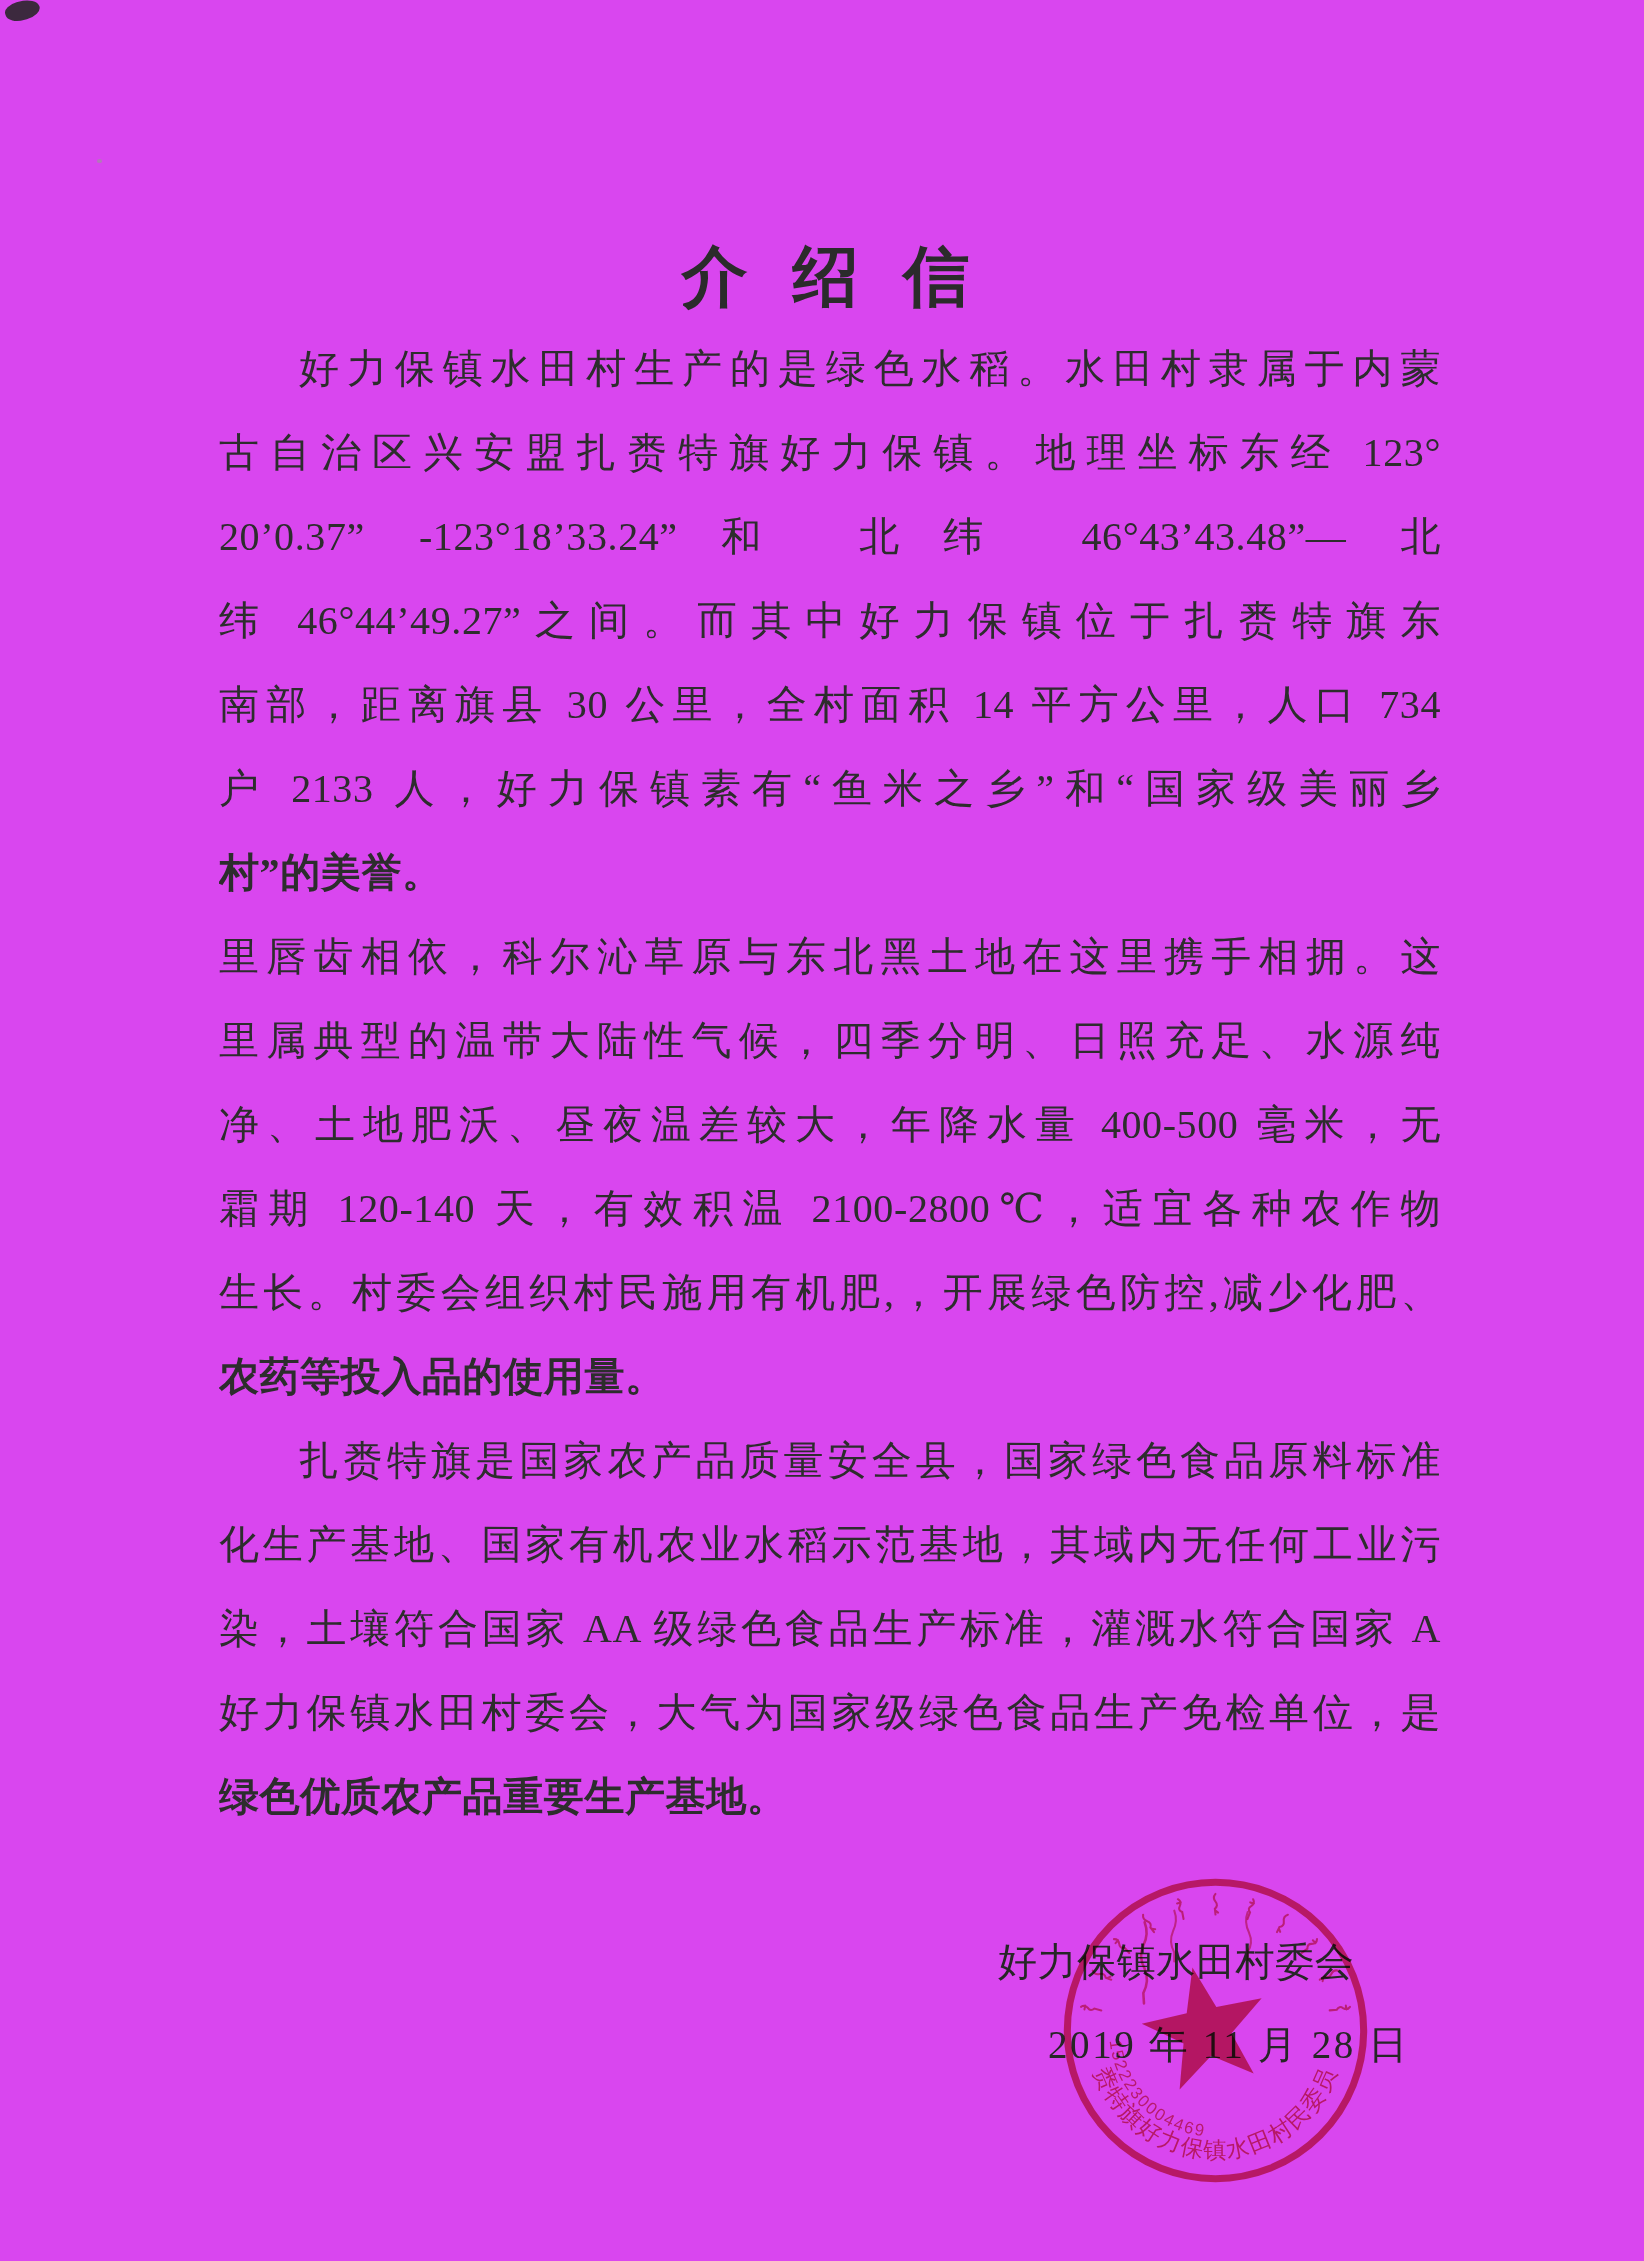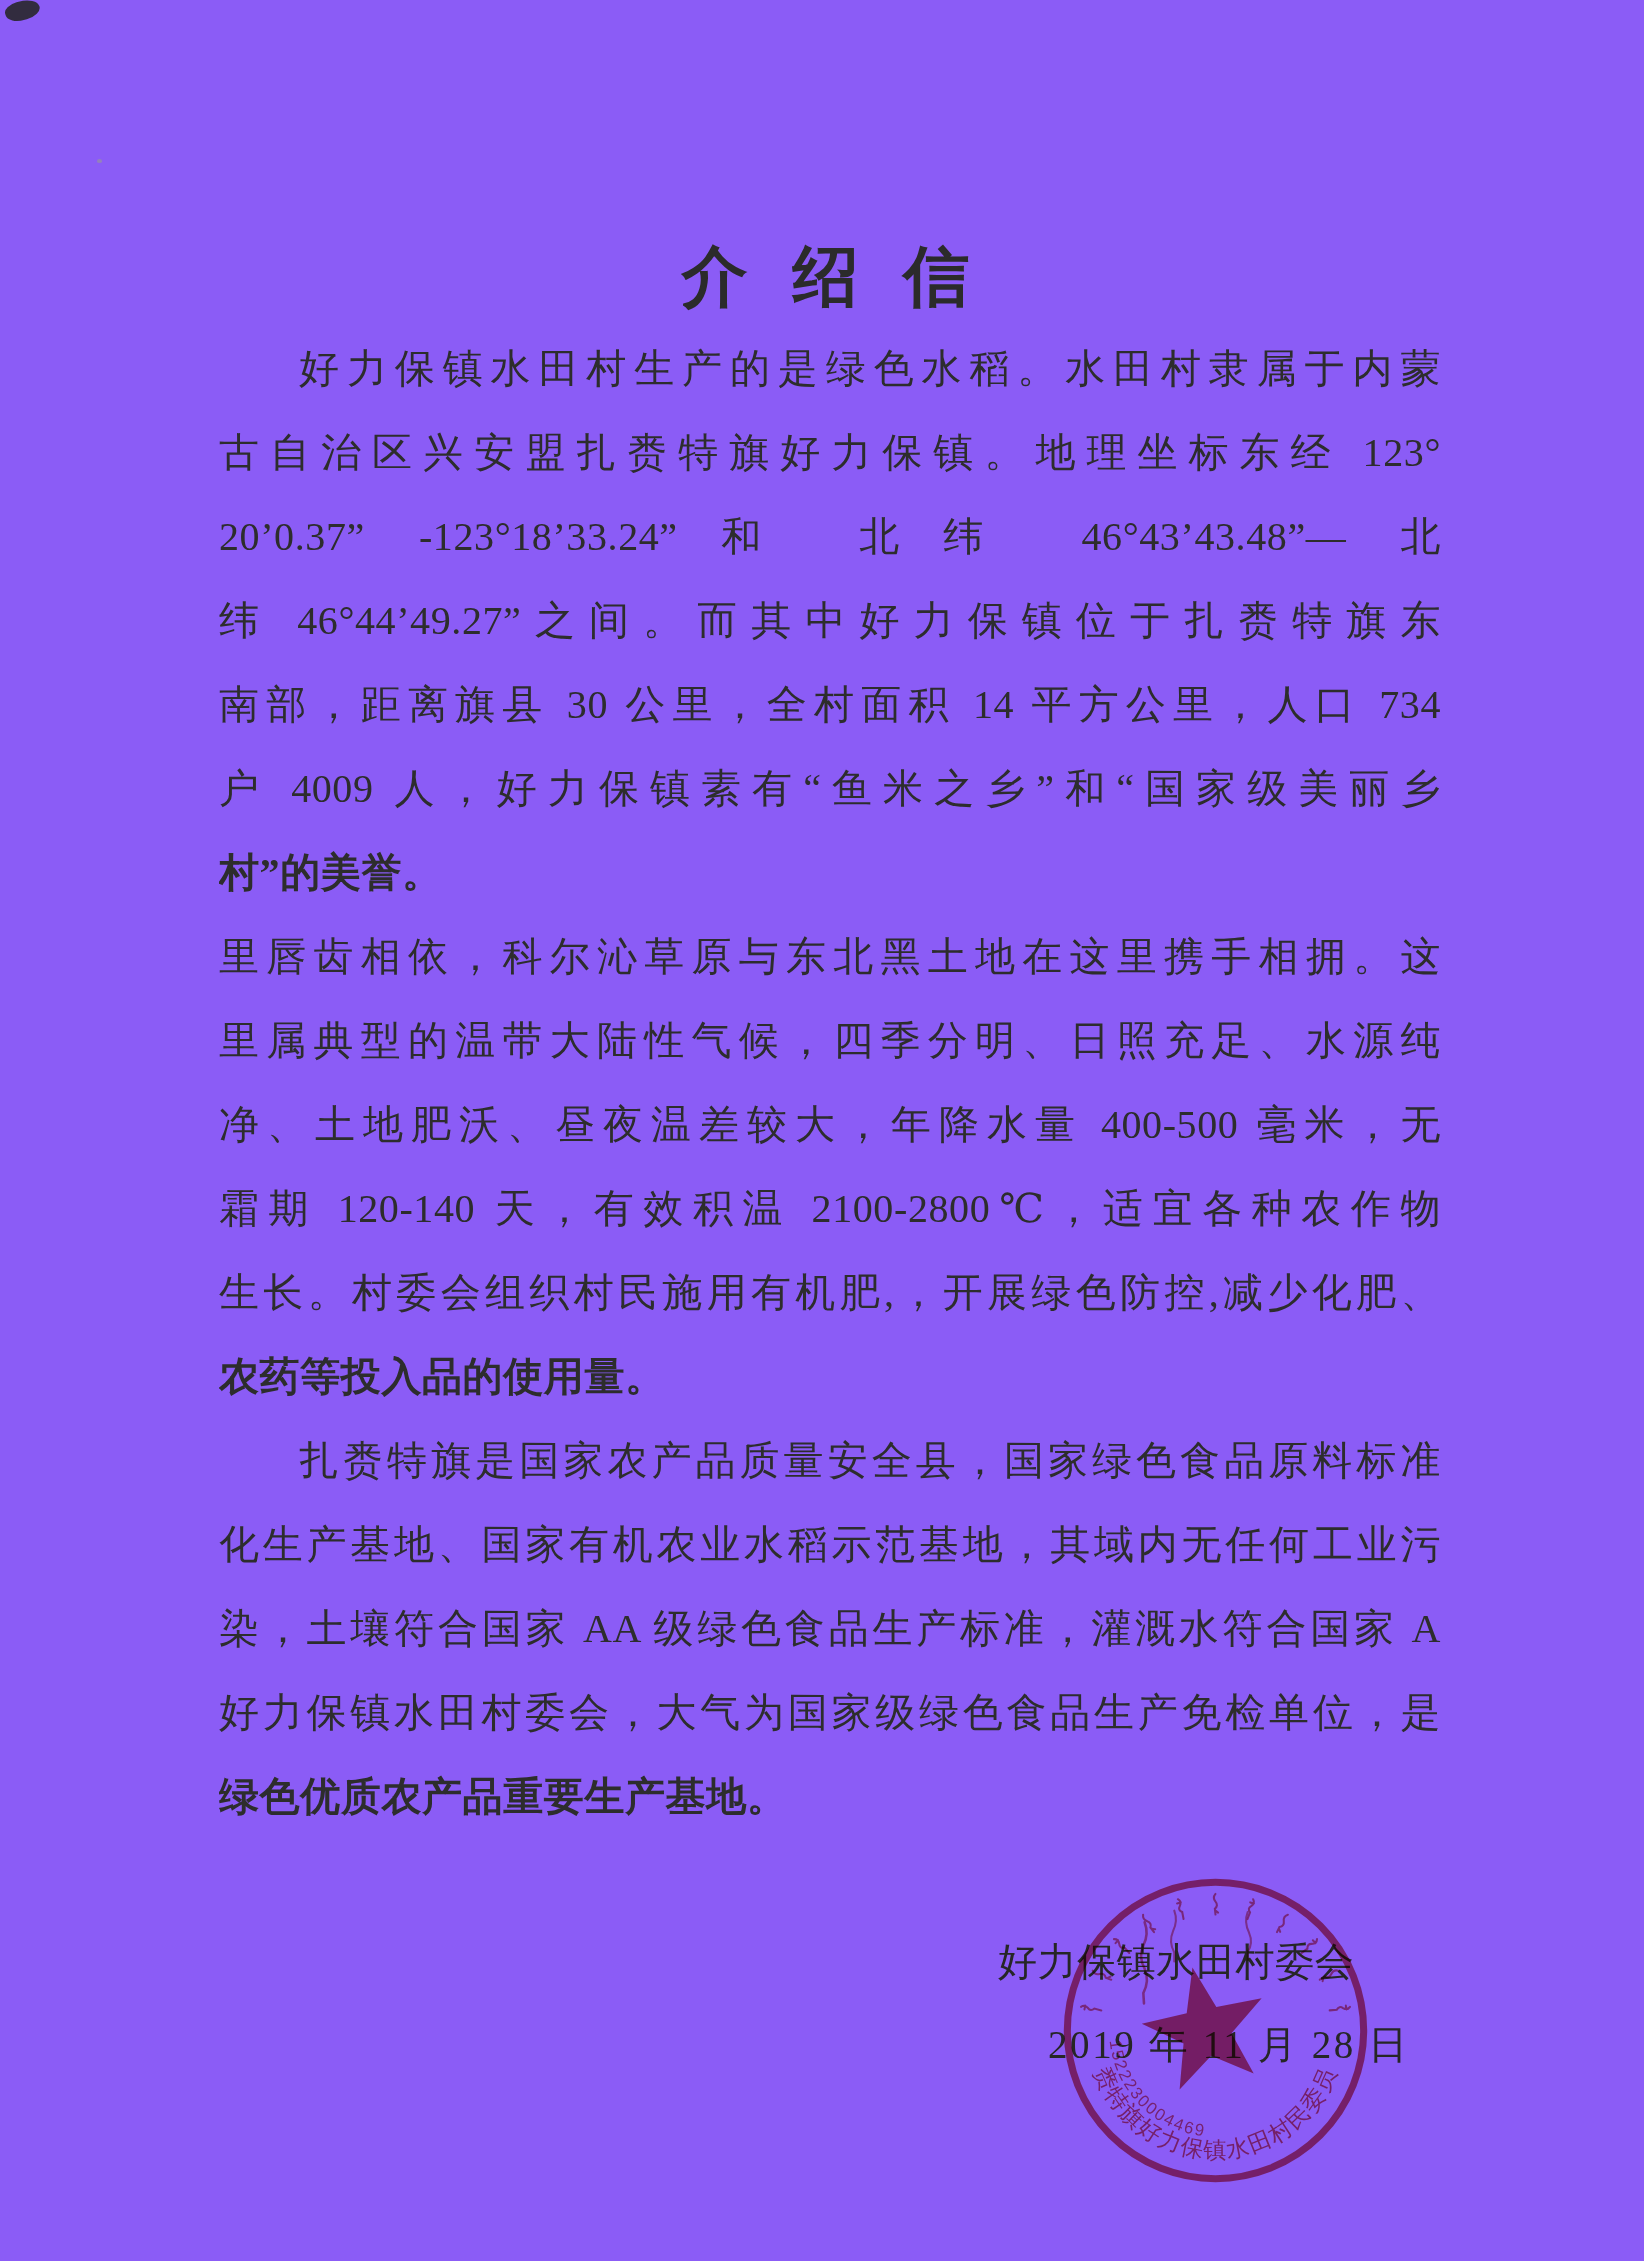--- a/index.html
+++ b/index.html
@@ -1,19 +1,19 @@
 <!DOCTYPE html>
 <html style="font-size:10.3px"><head>
 <meta charset="utf-8">
 <style>
   html,body{margin:0;padding:0;background:#e8e8e6;}
   .page{
     position:relative;
     width:1644px;height:2261px;
-    background:#8b5cf6;
+    background:#d946ef;
     overflow:hidden;
     font-family:"Liberation Serif","DejaVu Serif",serif;
     color:#2d2d2d;
   }
   
   .artifact{
     position:absolute;left:5.2px;top:1.3px;width:35px;height:19.3px;
     background:#262626;transform:rotate(-16deg);
     border-radius:45% 60% 50% 55%;opacity:.88;
   }
@@ -63,21 +63,21 @@
   <div class="speck" style="left:97px;top:159px;"></div>
 
   <div class="title">介 绍 信</div>
 
   <div class="body">
     <div class="line indent">好力保镇水田村生产的是绿色水稻。水田村隶属于内蒙</div>
     <div class="line">古自治区兴安盟扎赉特旗好力保镇。地理坐标东经 123°</div>
     <div class="line">20’0.37” -123°18’33.24”和 北纬 46°43’43.48”— 北</div>
     <div class="line">纬 46°44’49.27”之间。而其中好力保镇位于扎赉特旗东</div>
     <div class="line">南部，距离旗县 30 公里，全村面积 14 平方公里，人口 734</div>
-    <div class="line">户 4009 人，好力保镇素有“鱼米之乡”和“国家级美丽乡</div>
+    <div class="line">户 2133 人，好力保镇素有“鱼米之乡”和“国家级美丽乡</div>
     <div class="line lastline">村”的美誉。</div>
     <div class="line">里唇齿相依，科尔沁草原与东北黑土地在这里携手相拥。这</div>
     <div class="line">里属典型的温带大陆性气候，四季分明、日照充足、水源纯</div>
     <div class="line">净、土地肥沃、昼夜温差较大，年降水量 400-500 毫米，无</div>
     <div class="line">霜期 120-140 天，有效积温 2100-2800℃，适宜各种农作物</div>
     <div class="line">生长。村委会组织村民施用有机肥,，开展绿色防控,减少化肥、</div>
     <div class="line lastline">农药等投入品的使用量。</div>
     <div class="line indent">扎赉特旗是国家农产品质量安全县，国家绿色食品原料标准</div>
     <div class="line">化生产基地、国家有机农业水稻示范基地，其域内无任何工业污</div>
     <div class="line">染，土壤符合国家 AA 级绿色食品生产标准，灌溉水符合国家 A</div>

